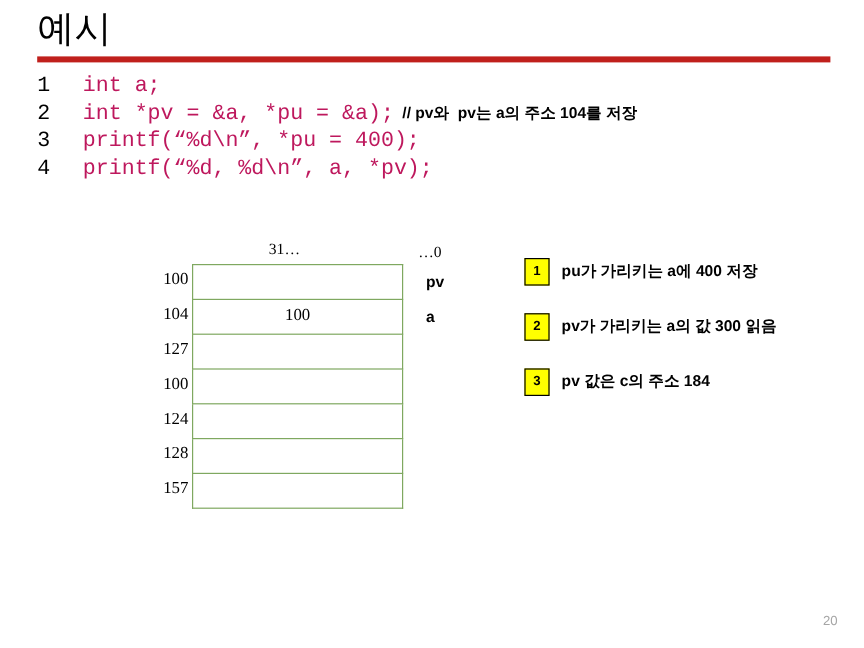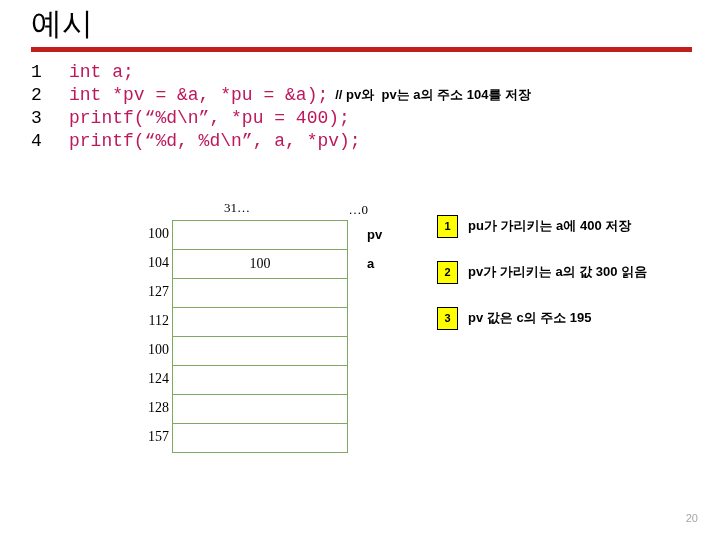--- a/index.html
+++ b/index.html
@@ -95,21 +95,21 @@
   }
   #bit-label-low {
     position: absolute;
     right: 24px;
     top: 2px;
     font-size: 13px;
     font-family: "Liberation Serif", serif;
   }
   #memory-table {
     border-collapse: collapse;
-    margin-left: 44px;
+    margin-left: 32px;
     width: 176px;
   }
   #memory-table td.cell {
     border: 1.5px solid #7FA860;
     height: 28px;
     width: 176px;
     text-align: center;
     vertical-align: middle;
     font-family: "Liberation Serif", serif;
     font-size: 14px;
@@ -205,25 +205,20 @@
             <span class="addr-label" style="left: -44px; top: 5px;">100</span>
             <span class="var-label" style="left: 194px; top: 6px;">pv</span>
           </td>
         </tr>
         <tr style="position: relative;">
           <td class="cell" style="position: relative;">100<span class="addr-label" style="left: -44px; top: 5px;">104</span><span class="var-label" style="left: 194px; top: 6px;">a</span></td>
         </tr>
         <tr style="position: relative;">
           <td class="cell" style="position: relative;">
             <span class="addr-label" style="left: -44px; top: 5px;">127</span>
-          </td>
-        </tr>
-        <tr style="position: relative;">
-          <td class="cell" style="position: relative;">
-            <span class="addr-label" style="left: -44px; top: 5px;">112</span>
           </td>
         </tr>
         <tr style="position: relative;">
           <td class="cell" style="position: relative;">
             <span class="addr-label" style="left: -44px; top: 5px;">100</span>
           </td>
         </tr>
         <tr style="position: relative;">
           <td class="cell" style="position: relative;">
             <span class="addr-label" style="left: -44px; top: 5px;">124</span>
@@ -247,17 +242,17 @@
     <div class="annotation-row">
       <div class="annotation-badge">1</div>
       <div class="annotation-text">pu가 가리키는 a에 400 저장</div>
     </div>
     <div class="annotation-row">
       <div class="annotation-badge">2</div>
       <div class="annotation-text">pv가 가리키는 a의 값 300 읽음</div>
     </div>
     <div class="annotation-row" style="margin-top: 18px;">
       <div class="annotation-badge">3</div>
-      <div class="annotation-text">pv  값은 c의 주소 195</div>
+      <div class="annotation-text">pv  값은 c의 주소 184</div>
     </div>
   </div>
 
 <div id="page-number">20</div>
 
 </body></html>

